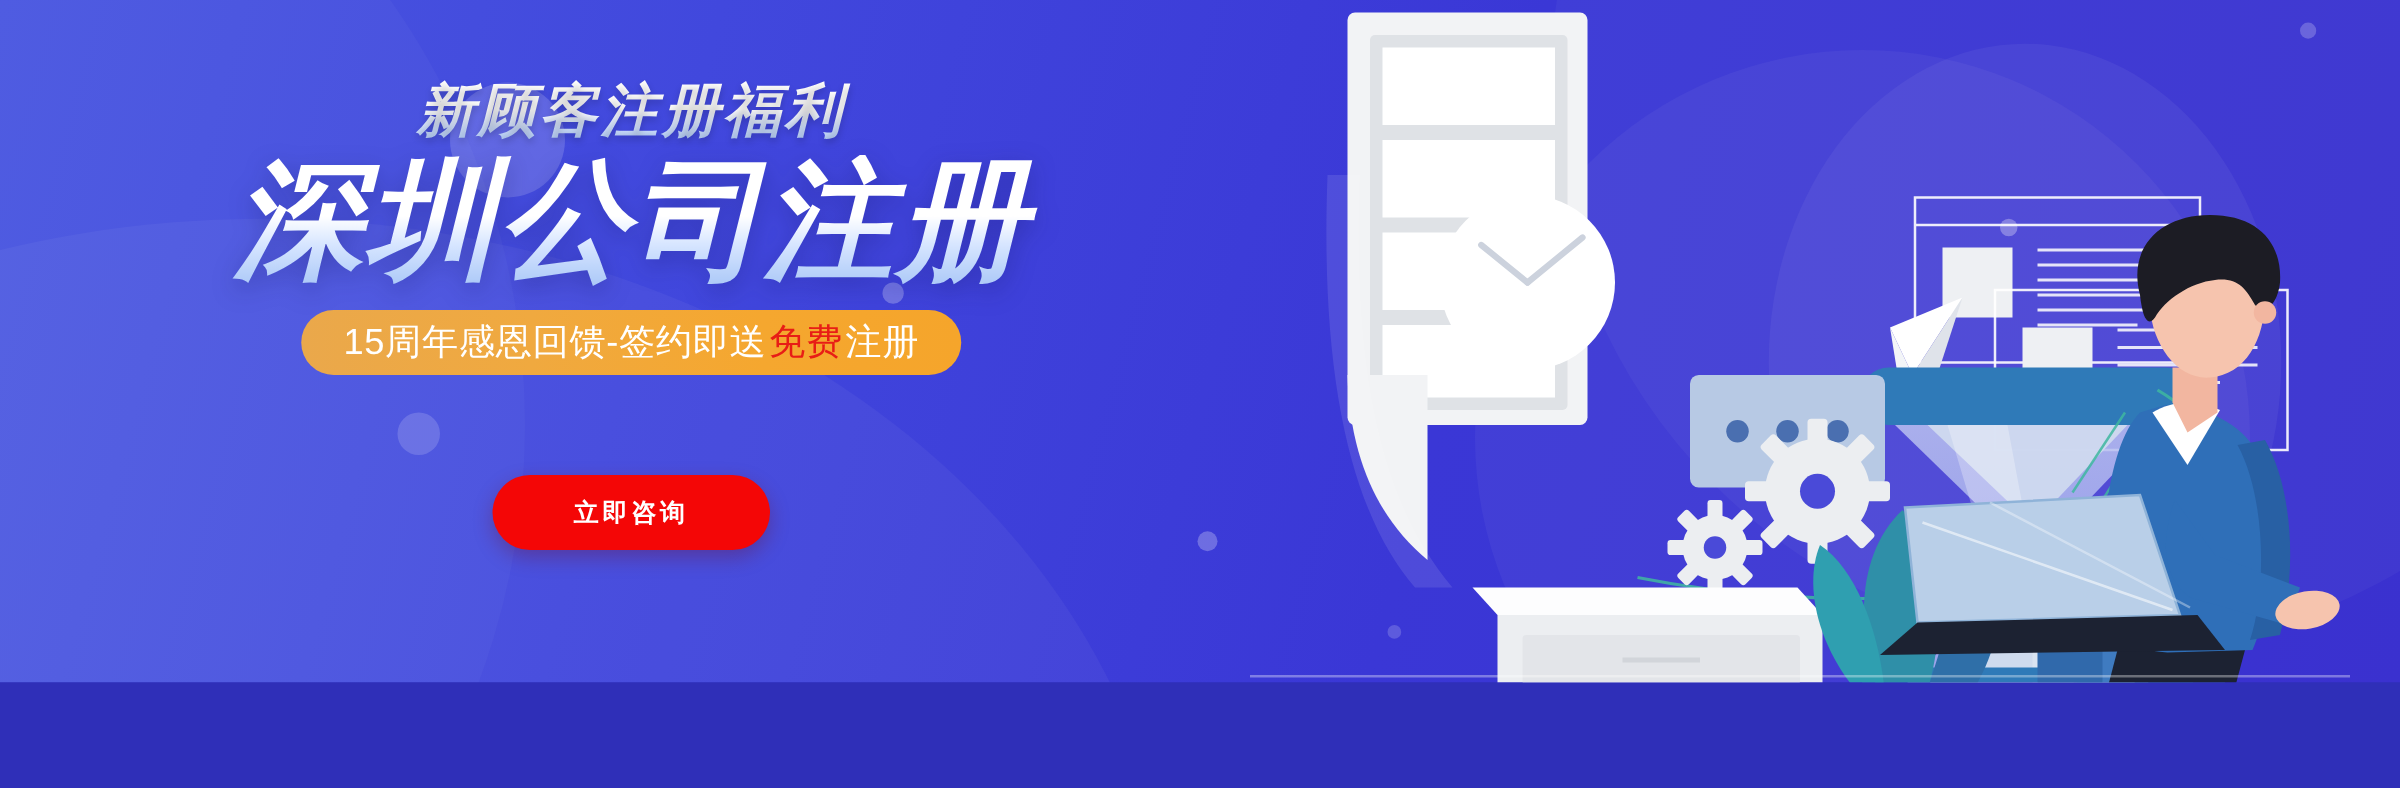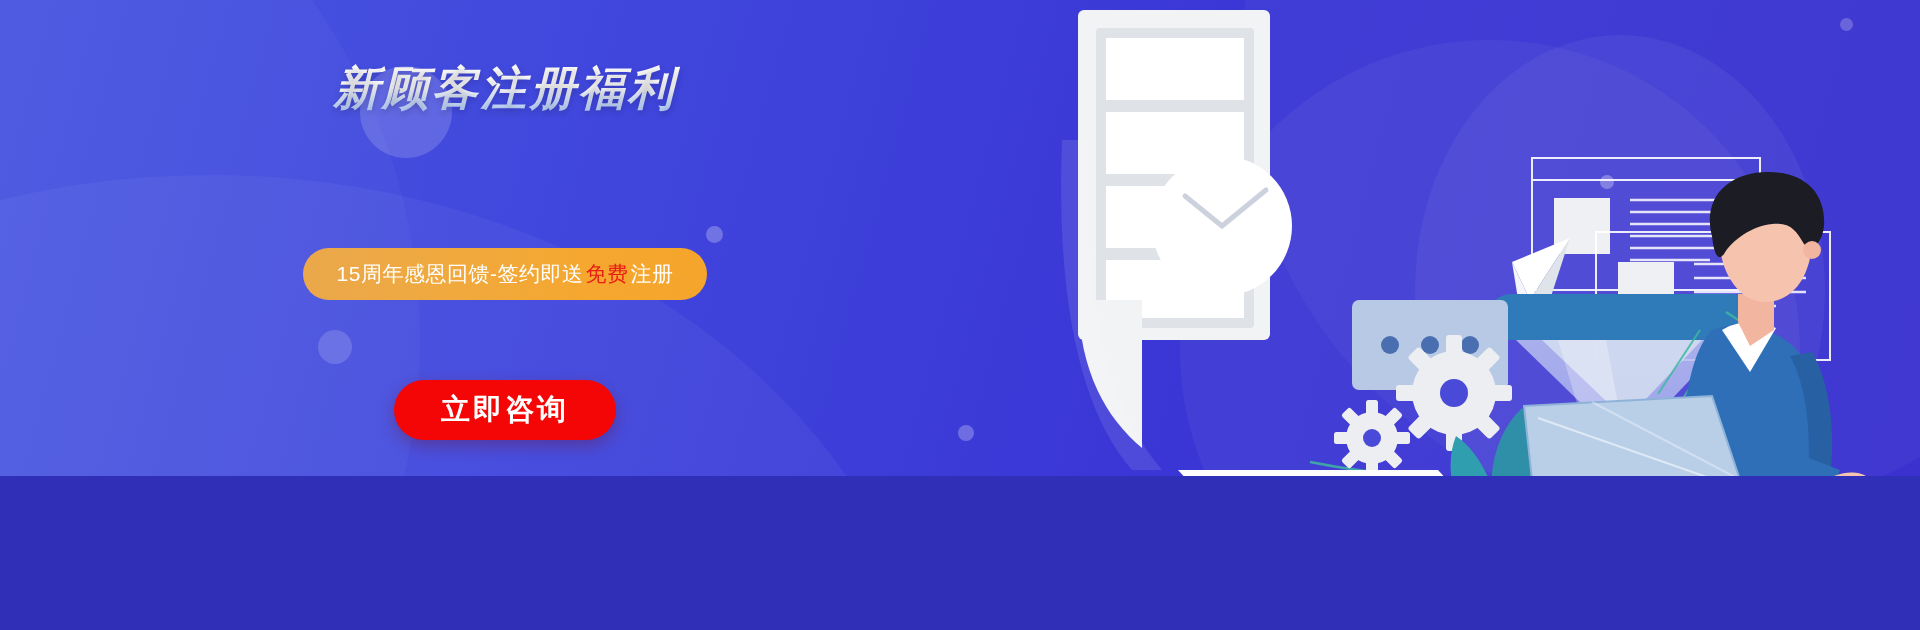--- a/index.html
+++ b/index.html
@@ -1,21 +1,21 @@
 <!DOCTYPE html>
 <html><head>
 <meta charset="utf-8">
 <style>
   * { margin:0; padding:0; box-sizing:border-box; }
   html,body { background:#2f2fb8; }
   body { font-family:"Liberation Sans", sans-serif; }
 
   .banner {
     position:relative;
-    width:1920px; height:476px;
+    width:1920px; height:546px;
     overflow:hidden;
     background:linear-gradient(105deg,#4a57e0 0%,#4148dd 28%,#3a37d6 60%,#3a31cf 100%);
   }
 
   
   .bg-blob-left {
     position:absolute; left:-520px; top:175px;
     width:1460px; height:1180px; border-radius:50%;
     background:rgba(255,255,255,0.042);
   }
@@ -68,21 +68,21 @@
     -webkit-background-clip:text; background-clip:text;
     -webkit-text-fill-color:transparent;
     filter:drop-shadow(0 6px 10px rgba(20,20,90,0.30));
   }
 
   .pill-wrap { position:absolute; top:248px; left:0; width:100%; display:flex; justify-content:center; }
   .pill {
     display:flex; align-items:center; justify-content:center;
     height:52px; padding:0 34px; border-radius:26px;
     background:linear-gradient(90deg,#eaa84b 0%,#f0a93f 35%,#f5a72f 70%,#f5a52b 100%);
-    font-size:21px; font-weight:500; color:#ffffff;
+    font-size:29px; font-weight:500; color:#ffffff;
     white-space:nowrap; letter-spacing:0.5px;
   }
   .pill .hl { color:#e81d16; font-weight:400; padding:0 2px; }
 
   .subline {
     position:absolute; top:318px; left:0; width:100%;
     text-align:center;
     font-size:62px; font-weight:800; font-style:italic;
     letter-spacing:1px;
     background:linear-gradient(180deg,#ffffff 0%,#ffffff 48%,#d9e7ff 70%,#aecaf8 100%);
@@ -96,21 +96,21 @@
     -webkit-text-fill-color:transparent;
     font-size:76px; padding:0 4px;
   }
 
   .cta-wrap { position:absolute; top:380px; left:0; width:100%; display:flex; justify-content:center; }
   .cta {
     display:flex; align-items:center; justify-content:center;
     width:222px; height:60px; border-radius:30px;
     background:#f40606; border:none; cursor:pointer;
     font-family:"Liberation Sans", sans-serif;
-    font-size:29px; font-weight:700; color:#ffffff; letter-spacing:3px;
+    font-size:20px; font-weight:700; color:#ffffff; letter-spacing:3px;
     box-shadow:0 6px 16px rgba(120,0,0,0.28);
   }
 
   
   .art { position:absolute; left:1010px; top:0; width:910px; height:630px; }
   .art svg { display:block; }
   .floor {
     position:absolute; left:-10px; bottom:88px; width:880px; height:2px;
     background:rgba(255,255,255,0.35);
   }
@@ -130,20 +130,21 @@
   <div class="dot d4"></div>
   <div class="dot d5"></div>
   <div class="dot d6"></div>
   <div class="dot d7"></div>
   <div class="dot d8"></div>
 
   <div class="copy">
 
     <div class="kicker">新顾客注册福利</div>
 
+    <div class="headline">深圳公司注册</div>
 
     <div class="pill-wrap">
       <div class="pill">
         <span>15周年感恩回馈-签约即送</span>
         <span class="hl">免费</span>
         <span>注册</span>
       </div>
     </div>
 
 

